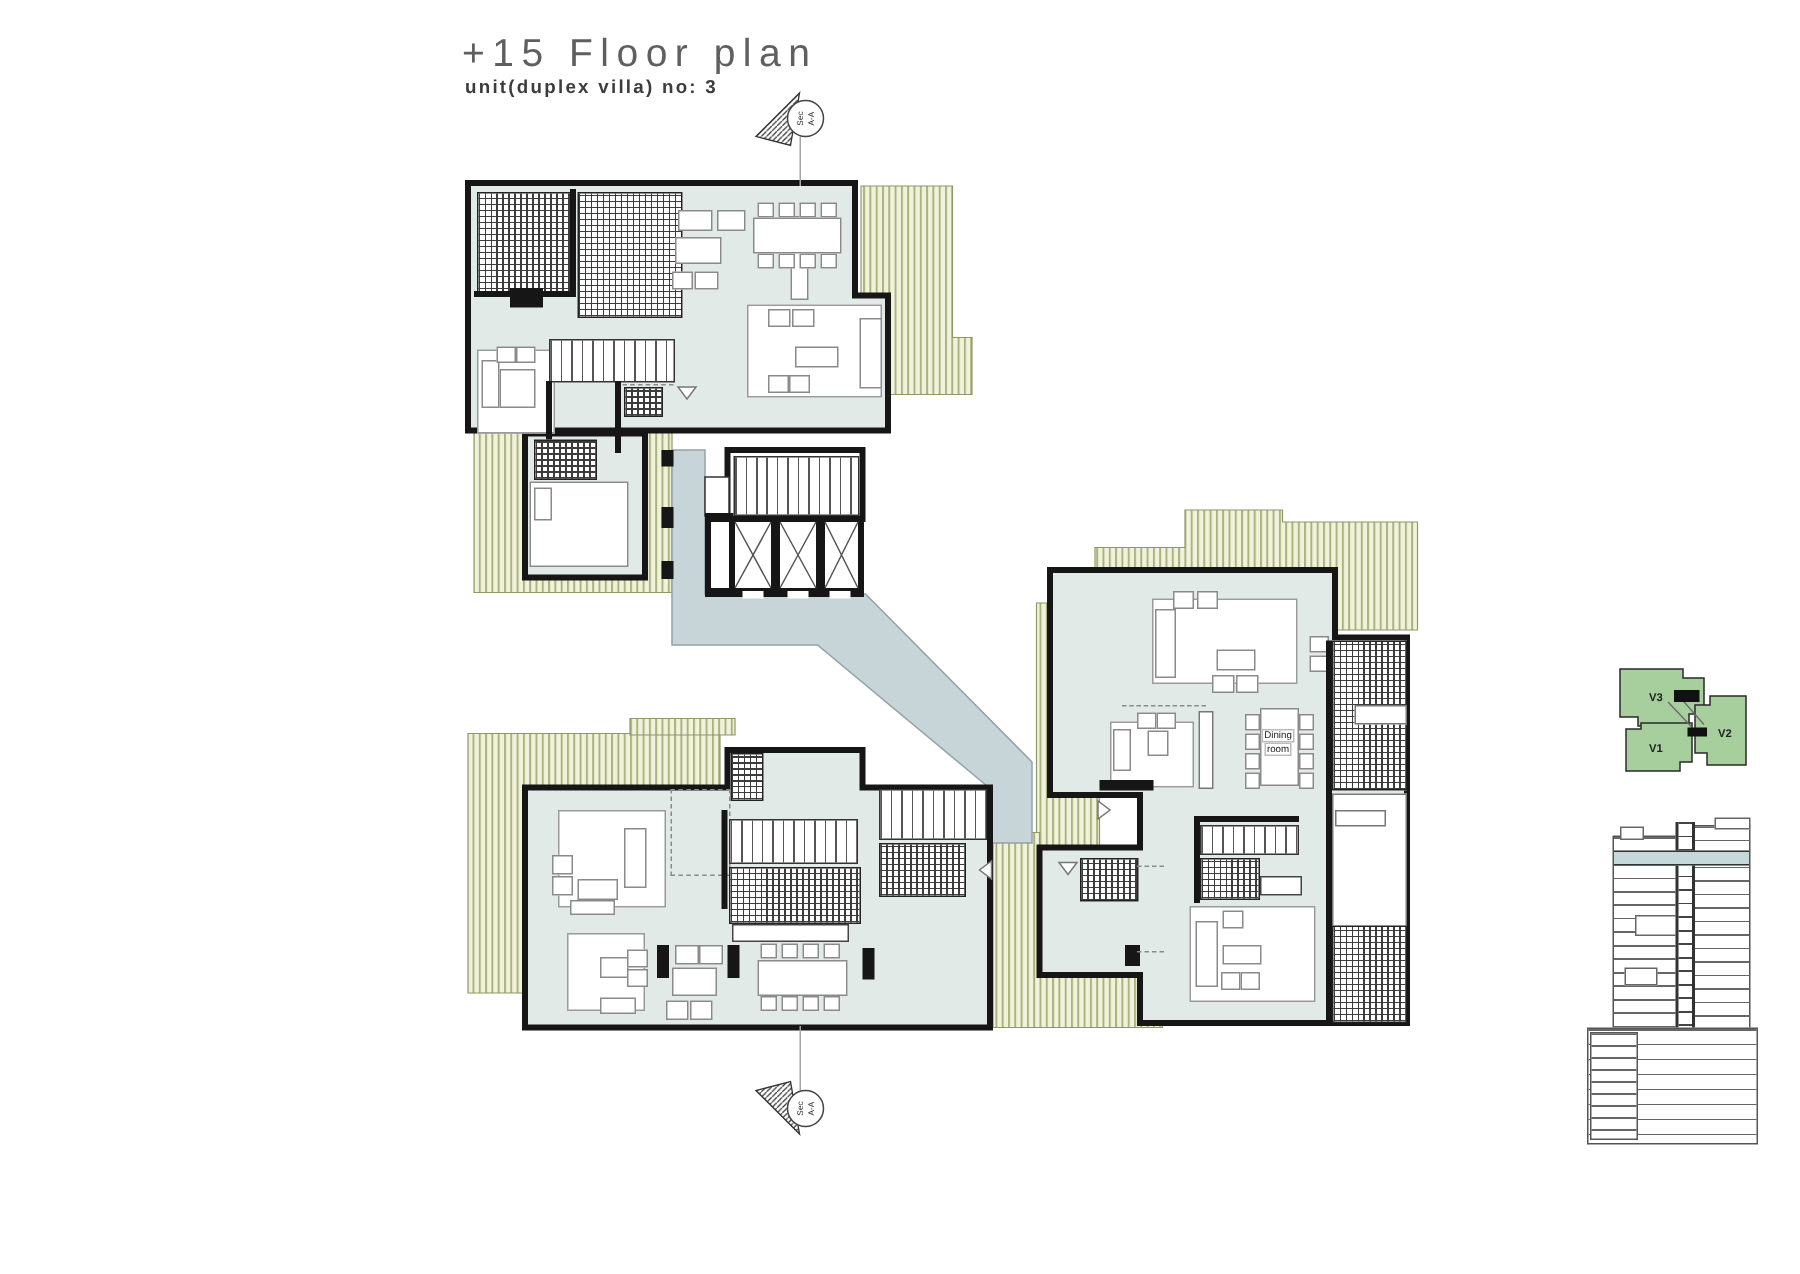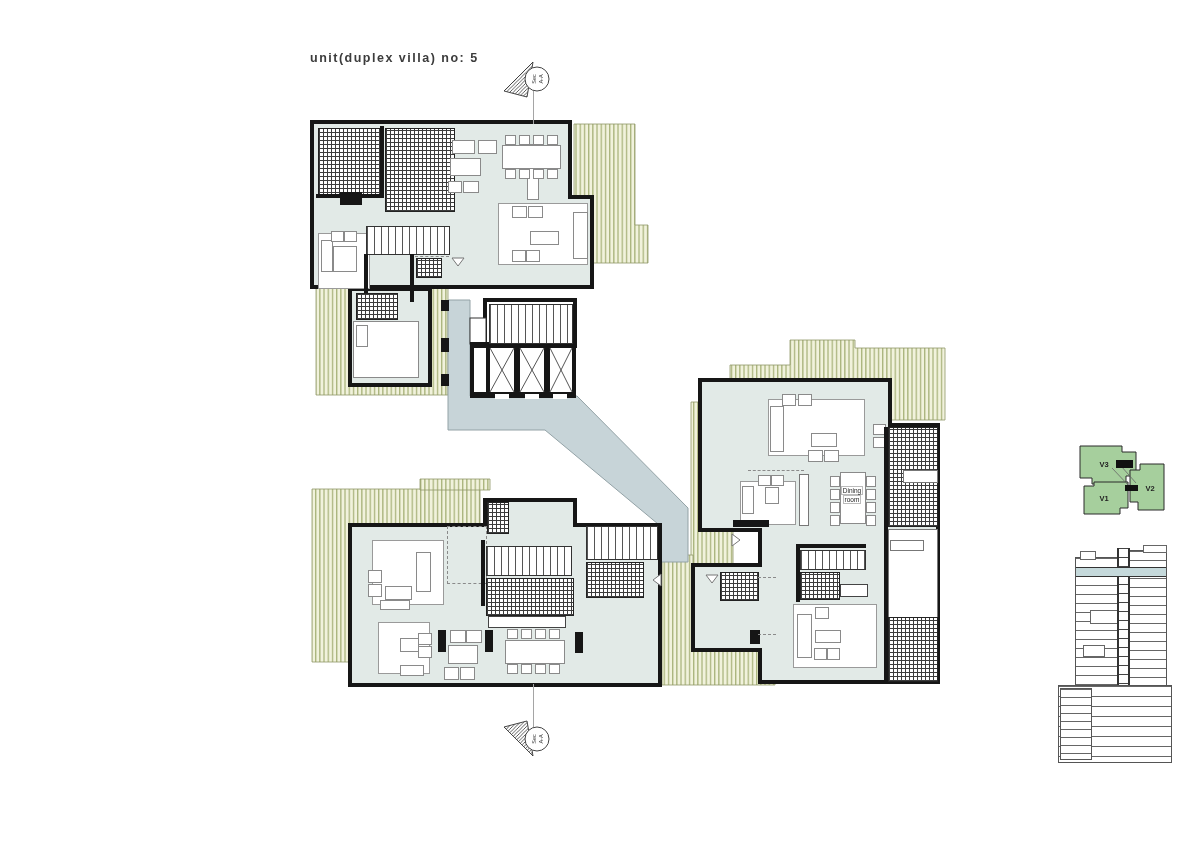--- a/index.html
+++ b/index.html
@@ -128,21 +128,22 @@
       <line x1="1112" y1="468" x2="1130" y2="487" stroke="#666" stroke-width="0.8"></line>
       <line x1="1121" y1="466" x2="1136" y2="483" stroke="#666" stroke-width="0.8"></line>
       <rect x="1116" y="460" width="17" height="8" fill="#111"></rect>
       <rect x="1125" y="485" width="13" height="6" fill="#111"></rect>
       <text x="1104" y="467" text-anchor="middle" font-size="7.5" font-weight="bold" fill="#222">V3</text>
       <text x="1150" y="491" text-anchor="middle" font-size="7.5" font-weight="bold" fill="#222">V2</text>
       <text x="1104" y="501" text-anchor="middle" font-size="7.5" font-weight="bold" fill="#222">V1</text>
     </g>
   </svg>
 
-  <div class="ovl subtitle" style="left:310px;top:51px;">unit(duplex villa) no: 5</div>
+  <div class="ovl title" style="left:308px;top:20px;">+15 Floor plan</div>
+  <div class="ovl subtitle" style="left:310px;top:51px;">unit(duplex villa) no: 3</div>
 
   <div class="ovl hatch" style="left:318px;top:128px;width:62px;height:68px;"></div>
   <div class="ovl hatch" style="left:385px;top:128px;width:68px;height:82px;"></div>
   <div class="ovl wall" style="left:380px;top:126px;width:4px;height:72px;"></div>
   <div class="ovl wall" style="left:316px;top:194px;width:66px;height:4px;"></div>
   <div class="ovl wall" style="left:340px;top:192px;width:22px;height:13px;"></div>
   <div class="ovl hatch" style="left:416px;top:258px;width:24px;height:18px;"></div>
 
   <div class="ovl fur" style="left:452px;top:140px;width:21px;height:12px;"></div>
   <div class="ovl fur" style="left:478px;top:140px;width:17px;height:12px;"></div>

